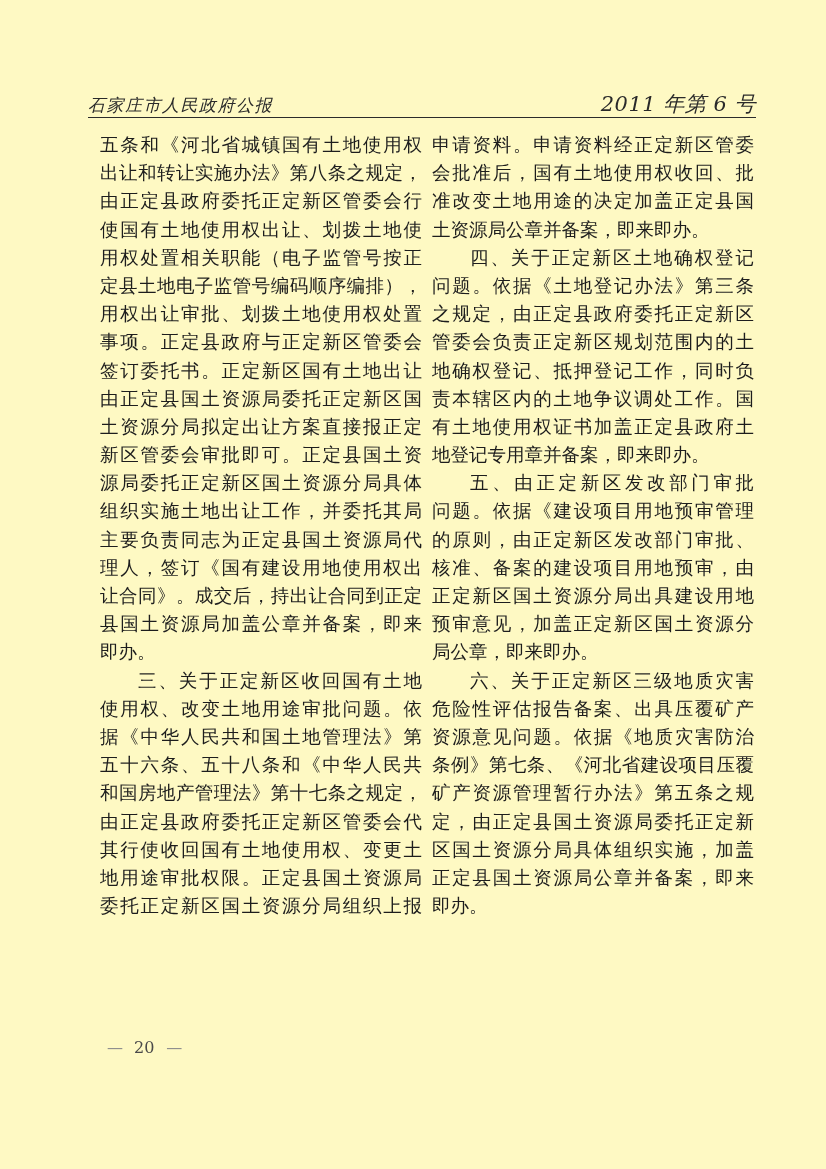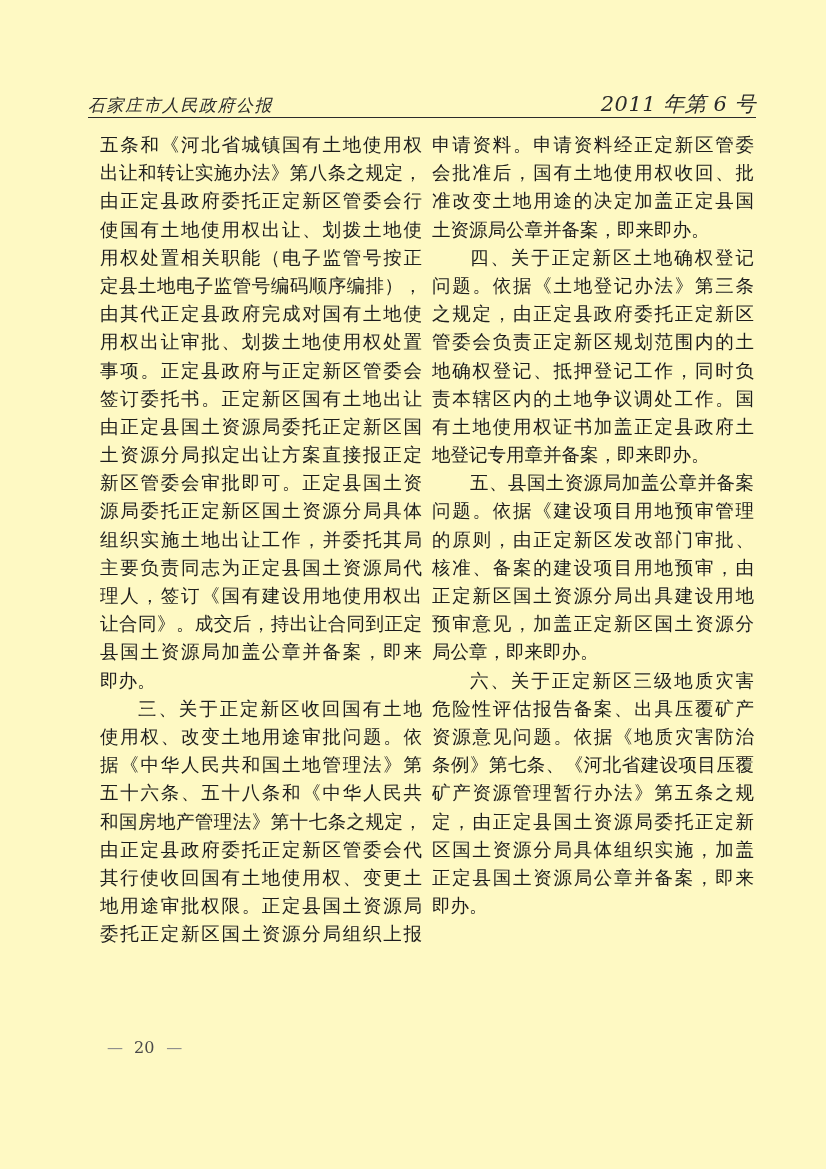--- a/index.html
+++ b/index.html
@@ -91,21 +91,20 @@
 
   <div class="header-rule"></div>
 
   <div class="column left" id="col-left">
       <div class="line">五条和《河北省城镇国有土地使用权</div>
       <div class="line">出让和转让实施办法》第八条之规定，</div>
       <div class="line">由正定县政府委托正定新区管委会行</div>
       <div class="line">使国有土地使用权出让、划拨土地使</div>
       <div class="line">用权处置相关职能（电子监管号按正</div>
       <div class="line">定县土地电子监管号编码顺序编排），</div>
-      <div class="line">由其代正定县政府完成对国有土地使</div>
       <div class="line">用权出让审批、划拨土地使用权处置</div>
       <div class="line">事项。正定县政府与正定新区管委会</div>
       <div class="line">签订委托书。正定新区国有土地出让</div>
       <div class="line">由正定县国土资源局委托正定新区国</div>
       <div class="line">土资源分局拟定出让方案直接报正定</div>
       <div class="line">新区管委会审批即可。正定县国土资</div>
       <div class="line">源局委托正定新区国土资源分局具体</div>
       <div class="line">组织实施土地出让工作，并委托其局</div>
       <div class="line">主要负责同志为正定县国土资源局代</div>
       <div class="line">理人，签订《国有建设用地使用权出</div>
@@ -129,21 +128,21 @@
       <div class="line">准改变土地用途的决定加盖正定县国</div>
       <div class="line end">土资源局公章并备案，即来即办。</div>
       <div class="line indent">四、关于正定新区土地确权登记</div>
       <div class="line">问题。依据《土地登记办法》第三条</div>
       <div class="line">之规定，由正定县政府委托正定新区</div>
       <div class="line">管委会负责正定新区规划范围内的土</div>
       <div class="line">地确权登记、抵押登记工作，同时负</div>
       <div class="line">责本辖区内的土地争议调处工作。国</div>
       <div class="line">有土地使用权证书加盖正定县政府土</div>
       <div class="line end">地登记专用章并备案，即来即办。</div>
-      <div class="line indent">五、县国土资源局加盖公章并备案</div>
+      <div class="line indent">五、由正定新区发改部门审批</div>
       <div class="line">问题。依据《建设项目用地预审管理</div>
       <div class="line">的原则，由正定新区发改部门审批、</div>
       <div class="line">核准、备案的建设项目用地预审，由</div>
       <div class="line">正定新区国土资源分局出具建设用地</div>
       <div class="line">预审意见，加盖正定新区国土资源分</div>
       <div class="line end">局公章，即来即办。</div>
       <div class="line indent">六、关于正定新区三级地质灾害</div>
       <div class="line">危险性评估报告备案、出具压覆矿产</div>
       <div class="line">资源意见问题。依据《地质灾害防治</div>
       <div class="line">条例》第七条、《河北省建设项目压覆</div>

